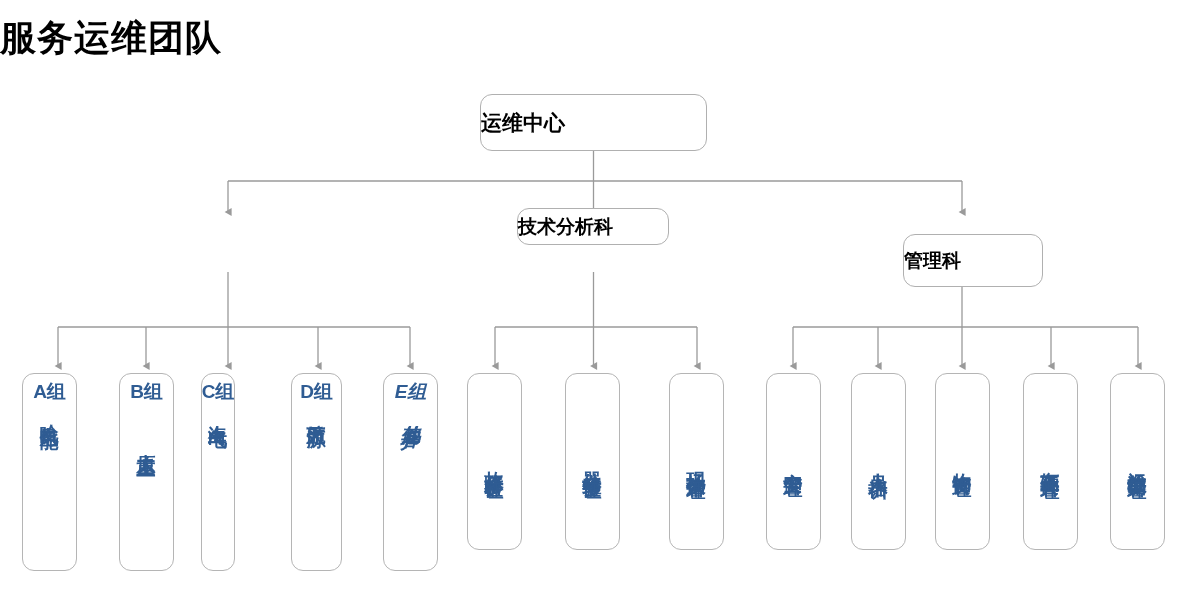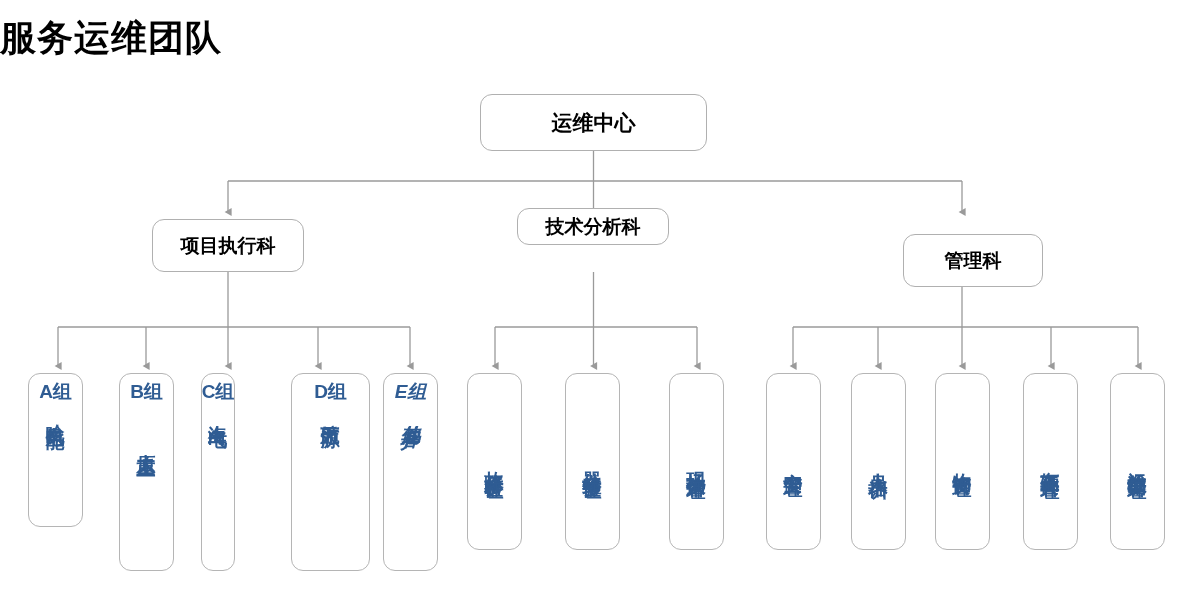--- a/index.html
+++ b/index.html
@@ -47,21 +47,21 @@
 
   
   .node {
     position: absolute;
     box-sizing: border-box;
     background: #ffffff;
     border: 1.4px solid #b0b0b0;
     border-radius: 10px;
     display: flex;
     align-items: center;
-    justify-content: center;
+    justify-content: flex-start;
   }
 
   .node-root,
   .node-dept {
     border-radius: 12px;
   }
 
   .node-label {
     font-weight: bold;
     color: #000000;
@@ -150,43 +150,40 @@
       <path d="M1138,327 L1138,366" marker-end="url(#arr)"></path>
     </g>
   </svg>
 
   <div class="chart-title">服务运维团队</div>
 
   <div class="node node-root" style="left:480px; top:94px; width:227px; height:57px;">
     <span class="node-label">运维中心</span>
   </div>
 
-  <div class="node node-dept" style="left:152px; top:219px; width:152px; height:53px;">
-    <span class="node-label">项目执行科</span>
-  </div>
   <div class="node node-dept" style="left:517px; top:208px; width:152px; height:37px;">
     <span class="node-label">技术分析科</span>
   </div>
   <div class="node node-dept" style="left:903px; top:234px; width:140px; height:53px;">
     <span class="node-label">管理科</span>
   </div>
 
-  <div class="node node-leaf" style="left:28px; top:373px; width:55px; height:154px;">
+  <div class="node node-leaf" style="left:22px; top:373px; width:55px; height:198px;">
     <span class="leaf-code">A组</span>
     <span class="leaf-vtext">哈电风能</span>
   </div>
   <div class="node node-leaf" style="left:119px; top:373px; width:55px; height:198px;gap:29px;">
     <span class="leaf-code">B组</span>
     <span class="leaf-vtext">太原重工</span>
   </div>
   <div class="node node-leaf" style="left:201px; top:373px; width:34px; height:198px;">
     <span class="leaf-code">C组</span>
     <span class="leaf-vtext">上海电气</span>
   </div>
-  <div class="node node-leaf" style="left:291px; top:373px; width:79px; height:198px;">
+  <div class="node node-leaf" style="left:291px; top:373px; width:51px; height:198px;">
     <span class="leaf-code">D组</span>
     <span class="leaf-vtext">航天万源</span>
   </div>
   <div class="node node-leaf" style="left:383px; top:373px; width:55px; height:198px;font-style:italic;">
     <span class="leaf-code">E组</span>
     <span class="leaf-vtext">其他客户</span>
   </div>
 
   <div class="node node-leaf centered" style="left:467px; top:373px; width:55px; height:177px;">
     <span class="leaf-vtext">故障分析验证</span>

